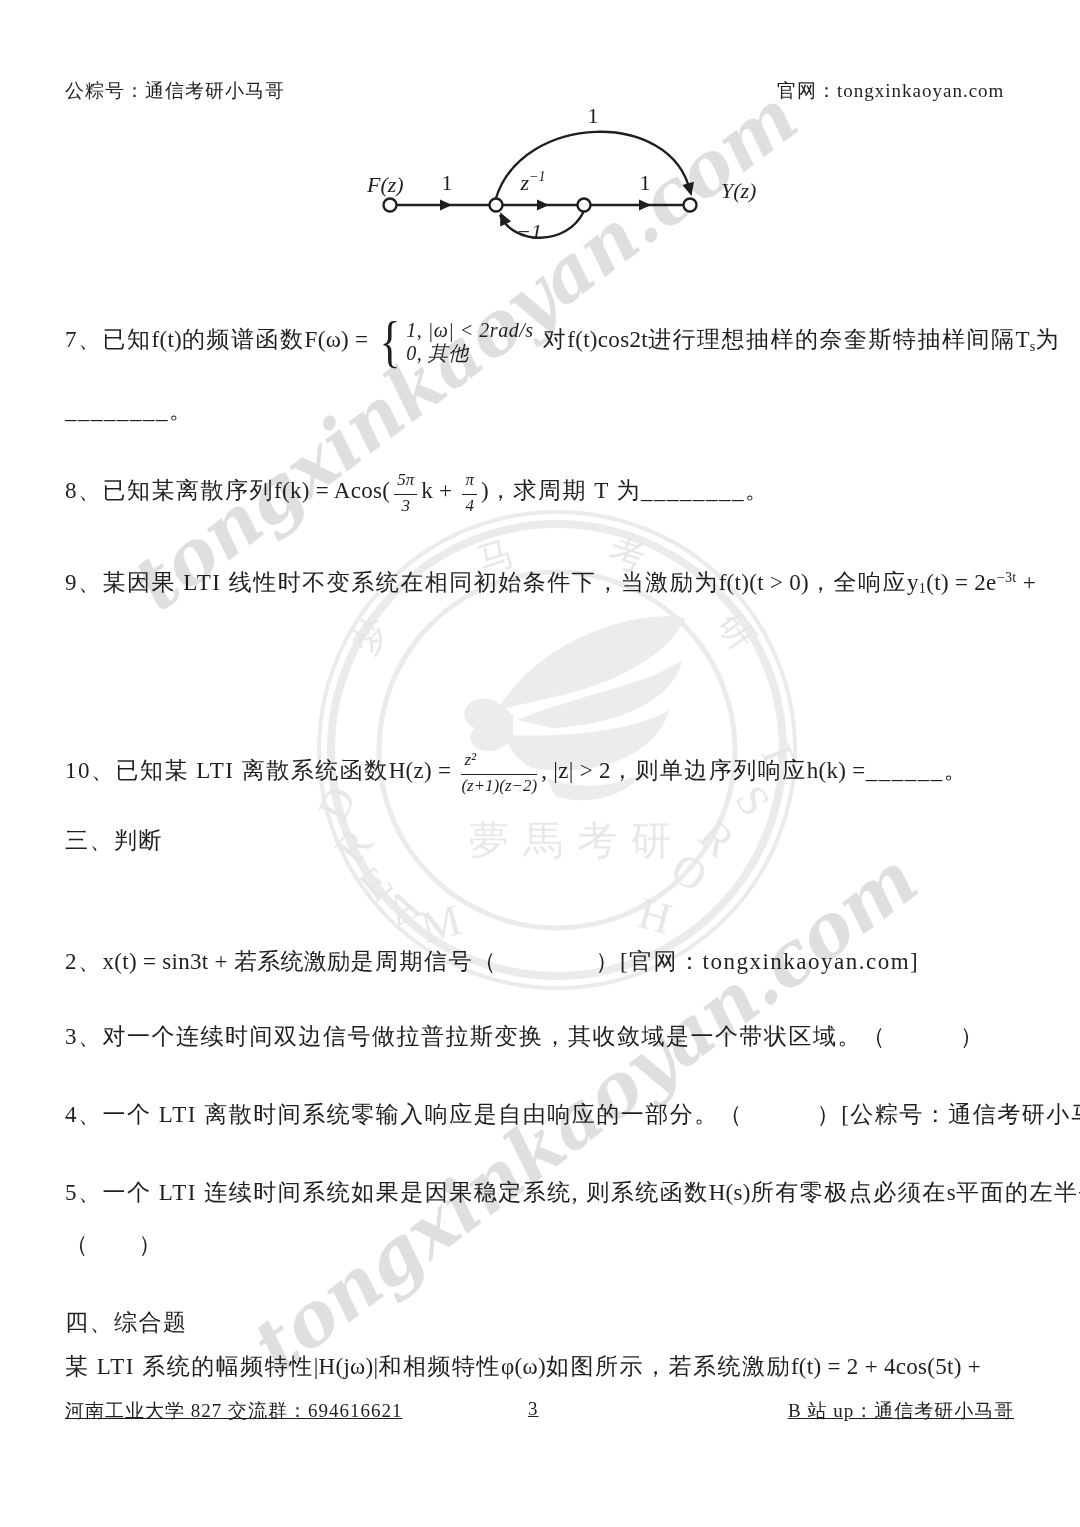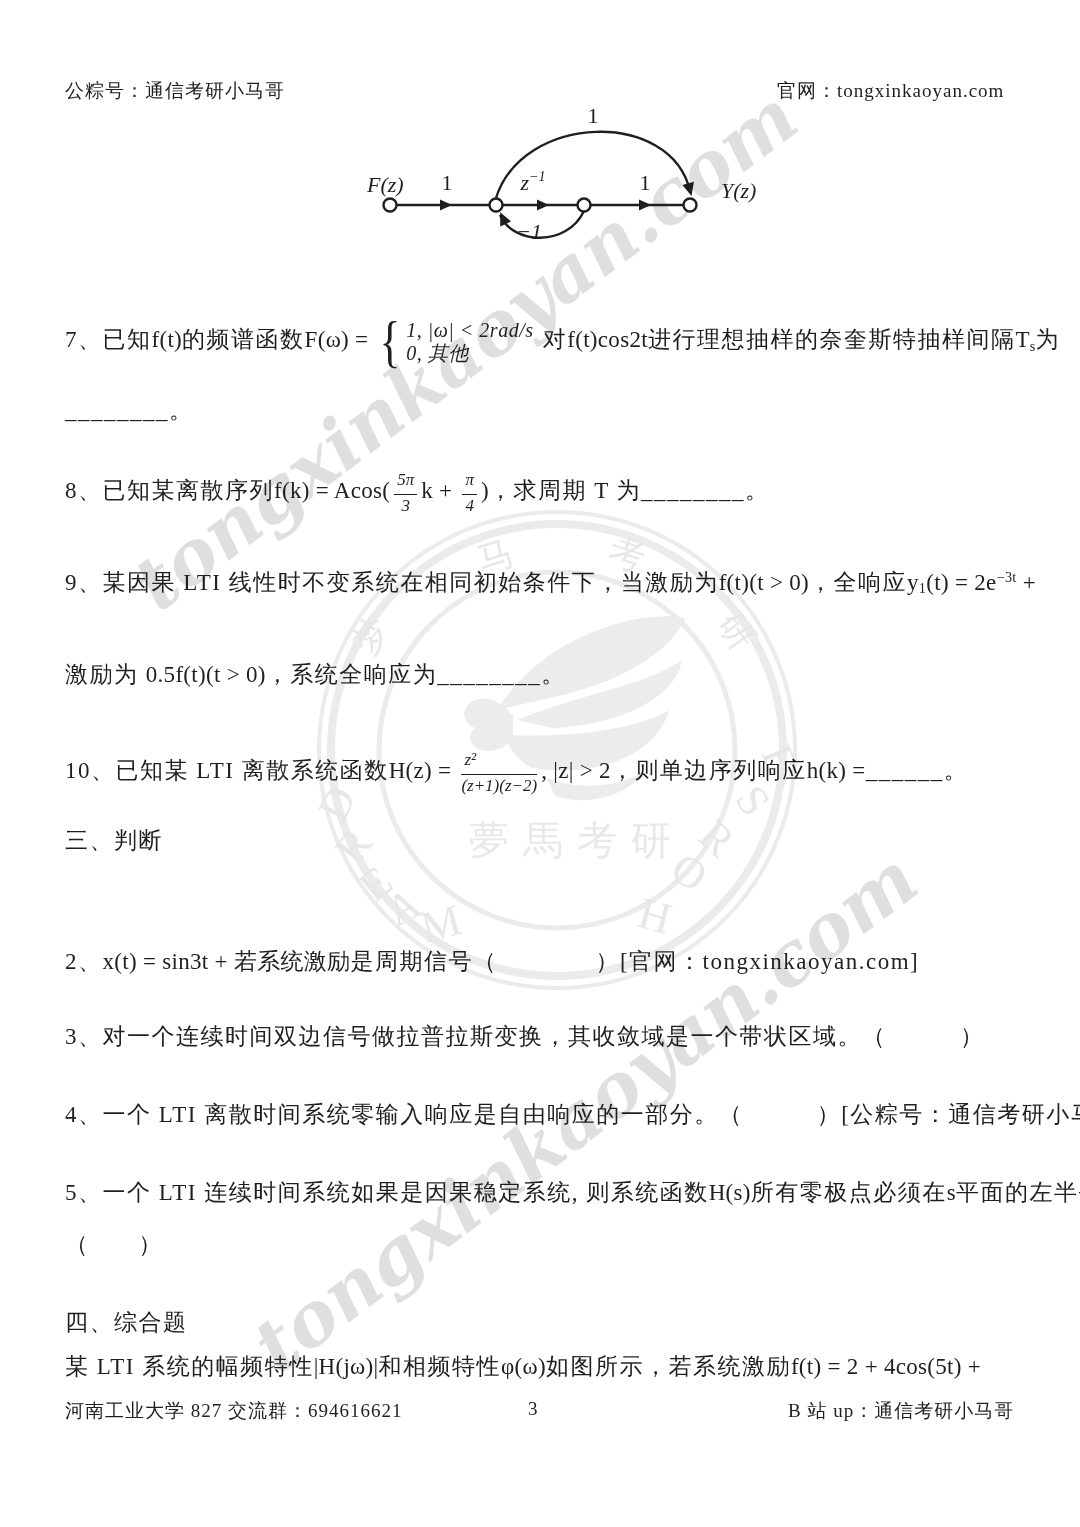--- a/index.html
+++ b/index.html
@@ -13,21 +13,21 @@
   .frac{display:inline-flex;flex-direction:column;vertical-align:middle;margin:0 4px;
         font-style:italic;line-height:1.15;}
   .frac .fn{font-size:17px;padding:0 3px 4px 3px;border-bottom:1.6px solid #1f1f1f;}
   .frac .fd{font-size:17px;text-align:center;padding-top:1px;}
   .cases{display:inline-flex;align-items:center;vertical-align:middle;margin:0 2px;}
   .cases .brace{font-size:58px;line-height:0.9;font-weight:400;transform:scaleX(0.75);
         font-style:normal;}
   .cases .rows{display:inline-flex;flex-direction:column;row-gap:0;padding-left:2px;}
   .cases .row{font-style:italic;font-size:20px;line-height:1.15;letter-spacing:0.5px;}
   .hdr{position:absolute;font-size:19px;letter-spacing:1px;}
-  .ftr{position:absolute;font-size:19px;letter-spacing:1px;}
+  .ftr{position:absolute;font-size:19px;letter-spacing:1px;text-decoration:underline;}
   .wm-script{position:absolute;font-family:"DejaVu Serif","Liberation Serif",serif;
         font-style:italic;font-weight:bold;font-size:74px;color:rgba(150,150,150,0.30);
         white-space:nowrap;pointer-events:none;}
   .diagram-svg{position:absolute;left:355px;top:95px;}
   .logo-svg{position:absolute;left:317px;top:510px;pointer-events:none;}
 </style>
 </head>
 <body>
 
 <div class="page">
@@ -118,21 +118,20 @@
 
   <div class="line" style="top:470px;"><span class="txt">8、已知某离散序列</span><span class="math">f(k) = Acos(</span><span class="frac">
         <span class="fn">5π</span>
         <span class="fd">3</span>
       </span><span class="math">k + </span><span class="frac">
         <span class="fn">π</span>
         <span class="fd">4</span>
       </span><span class="math">)</span><span class="txt">，求周期 T 为________。</span></div>
 
   <div class="line" style="top:562px;"><span class="txt">9、某因果 LTI 线性时不变系统在相同初始条件下，当激励为</span><span class="math">f(t)(t &gt; 0)</span><span class="txt">，全响应</span><span class="math">y</span><span class="math msub">1</span><span class="math">(t) = 2e</span><span class="math msup">−3t</span><span class="math"> +</span></div>
-  <div class="line" style="top:660px;"><span class="txt">激励为 </span><span class="math">0.5f(t)(t &gt; 0)</span><span class="txt">，系统全响应为________。</span></div>
 
   <div class="line" style="top:718px;margin-top:32px;"><span class="txt">10、已知某 LTI 离散系统函数</span><span class="math">H(z) = </span><span class="frac">
         <span class="fn">z²</span>
         <span class="fd">(z+1)(z−2)</span>
       </span><span class="math">, |z| &gt; 2</span><span class="txt">，则单边序列响应</span><span class="math">h(k) =</span><span class="txt">______。</span></div>
 
   <div class="line" style="top:826px;"><span class="txt">三、判断</span></div>
   <div class="line" style="top:947px;"><span class="txt">2、</span><span class="math">x(t) = sin3t + 若系统激励</span><span class="txt">是周期信号（　　　　）[官网：tongxinkaoyan.com]</span></div>
   <div class="line" style="top:1022px;"><span class="txt">3、对一个连续时间双边信号做拉普拉斯变换，其收敛域是一个带状区域。（　　　）</span></div>
   <div class="line" style="top:1100px;"><span class="txt">4、一个 LTI 离散时间系统零输入响应是自由响应的一部分。（　　　）[公粽号：通信考研小马哥]</span></div>

